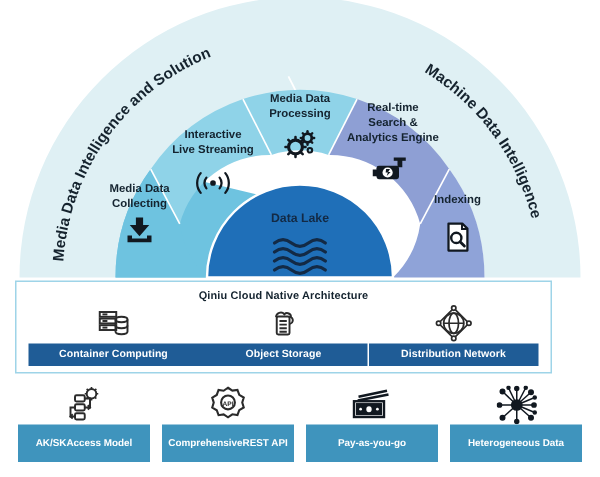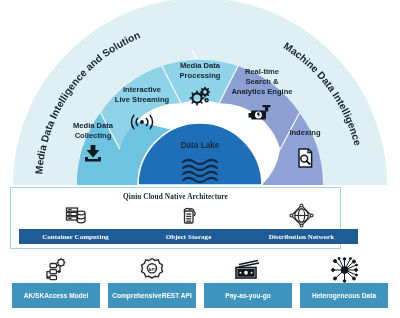--- a/index.html
+++ b/index.html
@@ -8,25 +8,24 @@
     background:#ffffff;
     font-family:"Liberation Sans", sans-serif;
     overflow:hidden;
     position:relative;
   }
   #wheel{position:absolute;left:0;top:0;width:400px;height:200px;}
   .arcLabel{font-weight:bold;fill:#15232e;}
 
   
   .panel{
-    position:absolute;left:10px;top:187px;width:331px;height:62px;
+    position:absolute;left:10px;top:187px;width:358px;height:62px;
     box-sizing:border-box;
     background:#ffffff;
     border:1.4px solid #9ed4e8;
-    font-family:Liberation Serif, serif;
   }
   .panel-title{
     text-align:center;
     font-size:7.3px;
     font-weight:bold;
     color:#14232f;
     margin-top:4px;
     letter-spacing:.1px;
   }
   .panel-cols{

